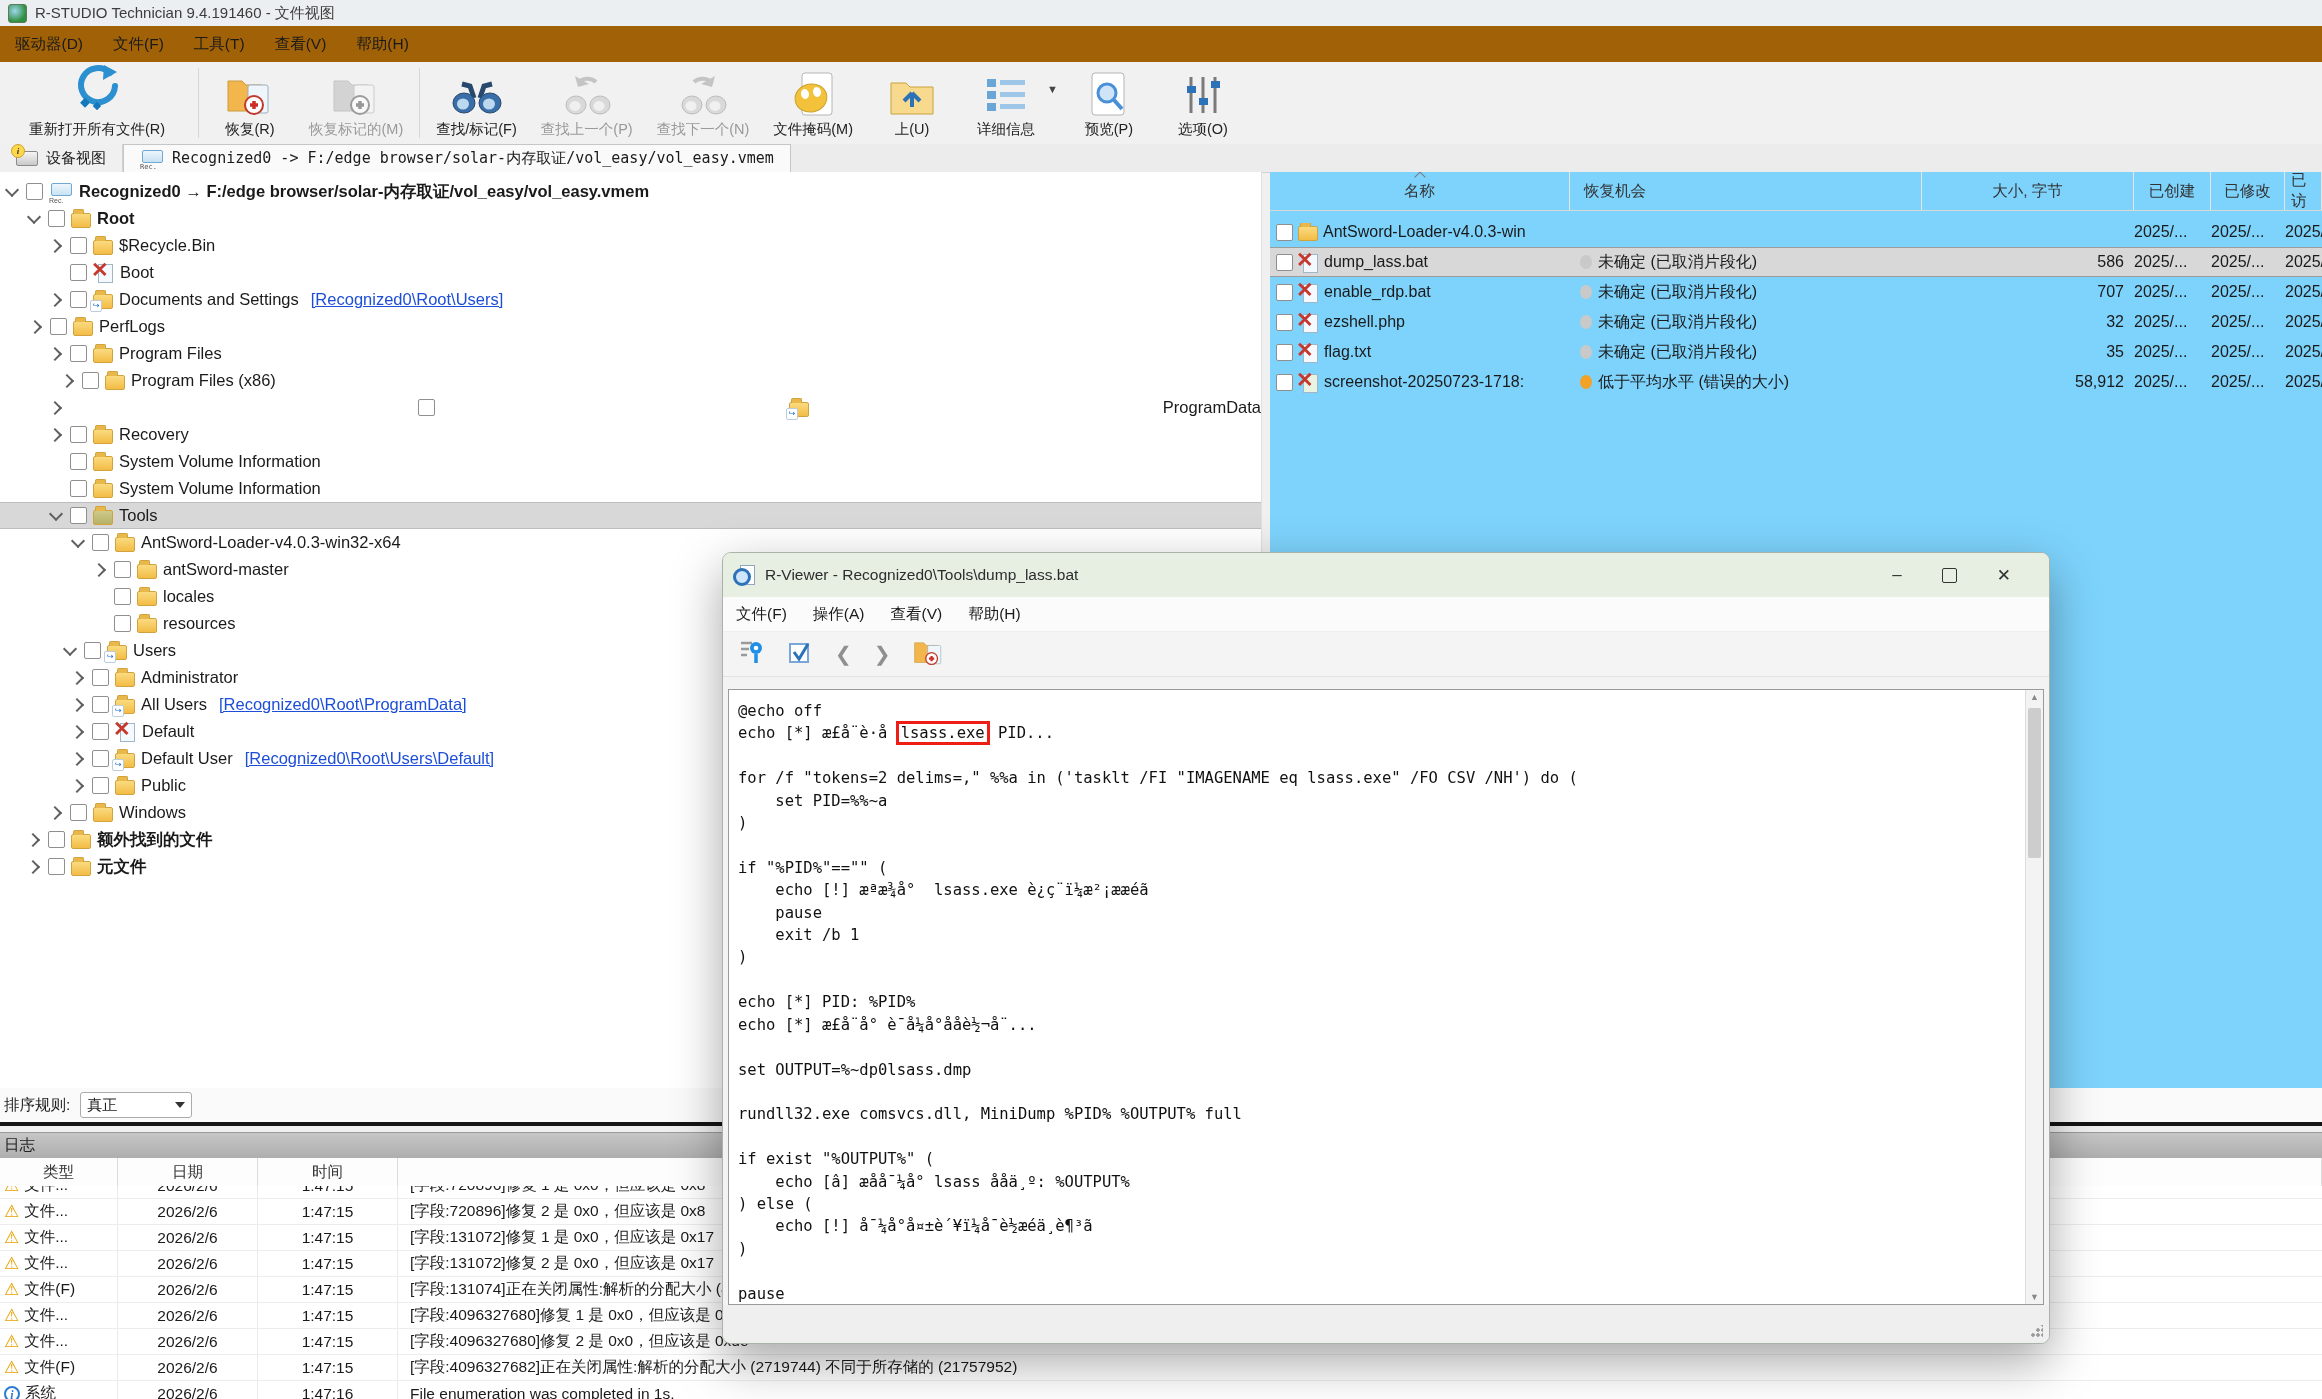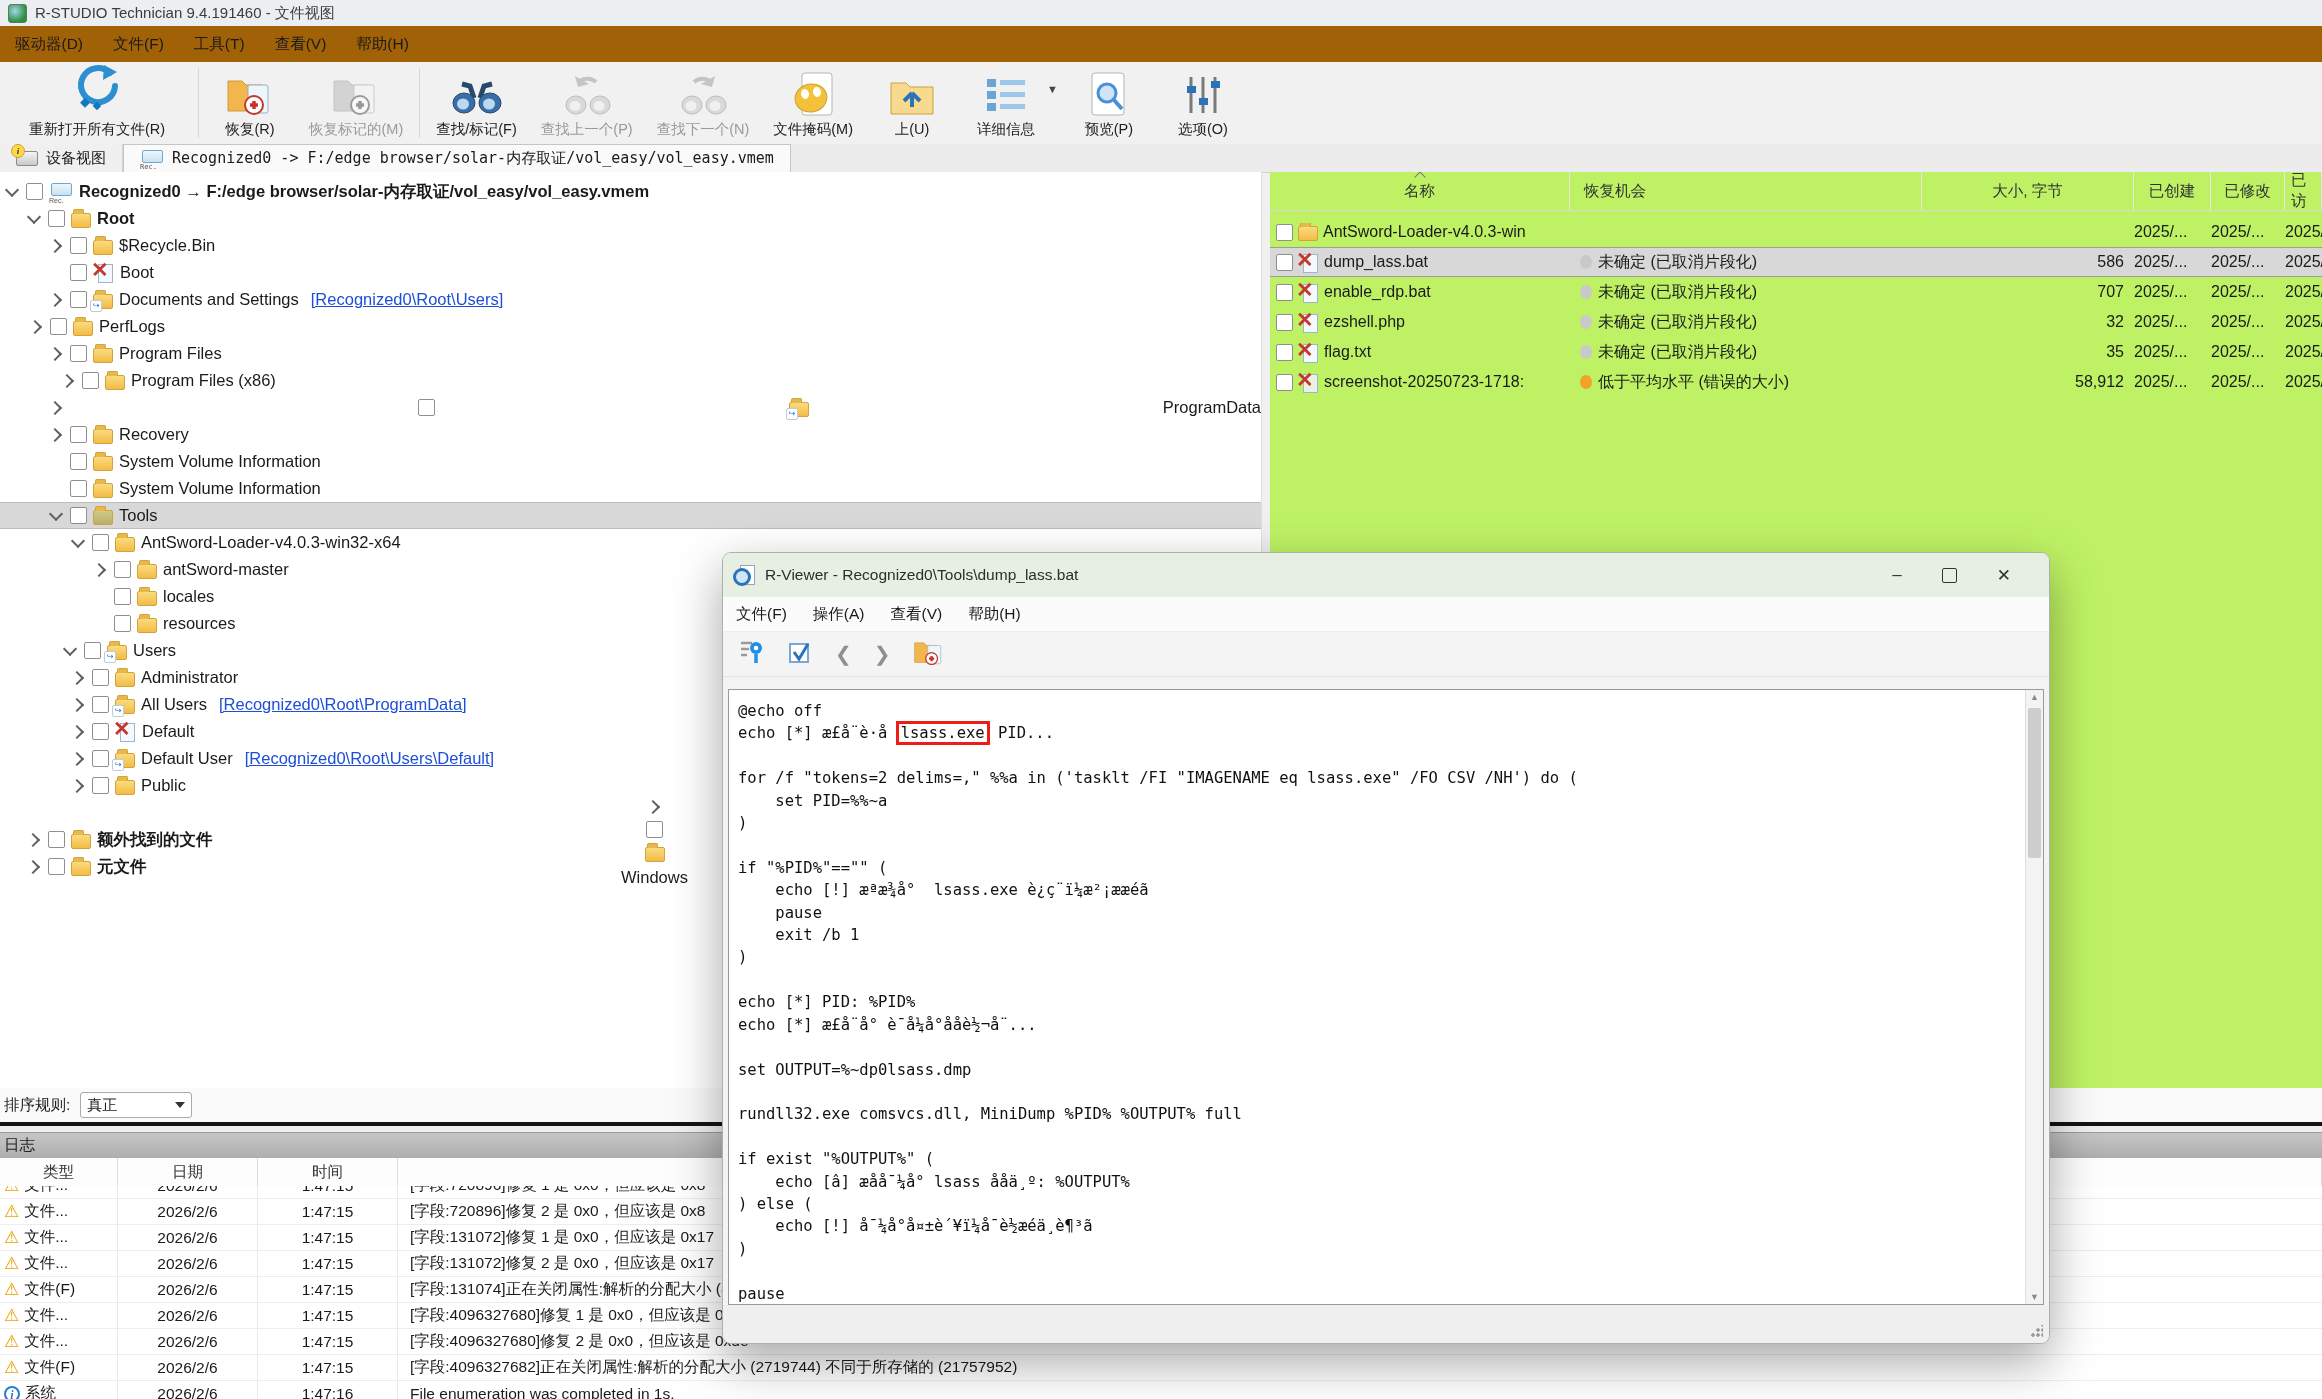--- a/index.html
+++ b/index.html
@@ -44,21 +44,21 @@
   .fold.lnk::after{content:"\21AA";position:absolute;left:-4px;bottom:-4px;width:10px;height:10px;background:#fff;border:1px solid #bcd;color:#1f6fd0;font-size:8px;line-height:10px;text-align:center;border-radius:2px;}
   .fold.grn{background:linear-gradient(#cfc98a,#b6b068);}
   .xdoc{position:relative;width:21px;height:21px;flex:none;}
   .xdoc .doc{position:absolute;right:1px;top:2px;width:13px;height:17px;background:#f4f9ff;border:1px solid #9fb6c8;}
   .xdoc.img .doc{background:#e9f3e2;}
   .xdoc .xx{position:absolute;left:-2px;top:-3px;font-weight:bold;font-size:21px;line-height:21px;color:#c5382e;}
   .tl{font-size:16.5px;}
   .lnktext{color:#1d4ed8;text-decoration:underline;font-size:16.5px;margin-left:6px;cursor:pointer;}
 
   
-  #listpane{position:absolute;left:1270px;top:172px;width:1052px;height:916px;background:#bef264;overflow:hidden;}
+  #listpane{position:absolute;left:1270px;top:172px;width:1052px;height:916px;background:#7dd3fc;overflow:hidden;}
   #lheader{display:flex;height:38px;border-bottom:1px solid #d8d8d8;align-items:center;font-size:15.5px;color:#333;}
   #lheader .hc{height:100%;display:flex;align-items:center;justify-content:center;border-right:1px solid #e6e6e6;box-sizing:border-box;position:relative;}
   #lheader .hc .sorta{position:absolute;top:1px;left:50%;width:7px;height:7px;border-right:1.6px solid #777;border-bottom:1.6px solid #777;transform:translateX(-50%) rotate(225deg);}
   .fw-name{width:300px;flex:none;}
   .fw-chance{width:352px;flex:none;justify-content:flex-start!important;padding-left:14px;box-sizing:border-box;}
   .fw-size{width:212px;flex:none;}
   .fw-cr{width:77px;flex:none;}
   .fw-md{width:74px;flex:none;}
   .fw-ac{flex:1;justify-content:flex-start!important;padding-left:6px;}
   #lrows{margin-top:6px;}
@@ -467,21 +467,21 @@
         <span class="lnktext">[Recognized0\Root\Users\Default]</span>
       </div>
       <div class="trow" style="padding-left: 70px;">
         <span class="expw">
           <span class="chv"></span>
         </span>
         <span class="cb"></span>
         <span class="fold"></span>
         <span class="tl">Public</span>
       </div>
-      <div class="trow" style="padding-left: 48px; flex-direction: column;">
+      <div class="trow" style="padding-left: 48px;">
         <span class="expw">
           <span class="chv"></span>
         </span>
         <span class="cb"></span>
         <span class="fold"></span>
         <span class="tl">Windows</span>
       </div>
       <div class="trow b" style="padding-left: 26px;">
         <span class="expw">
           <span class="chv"></span>

